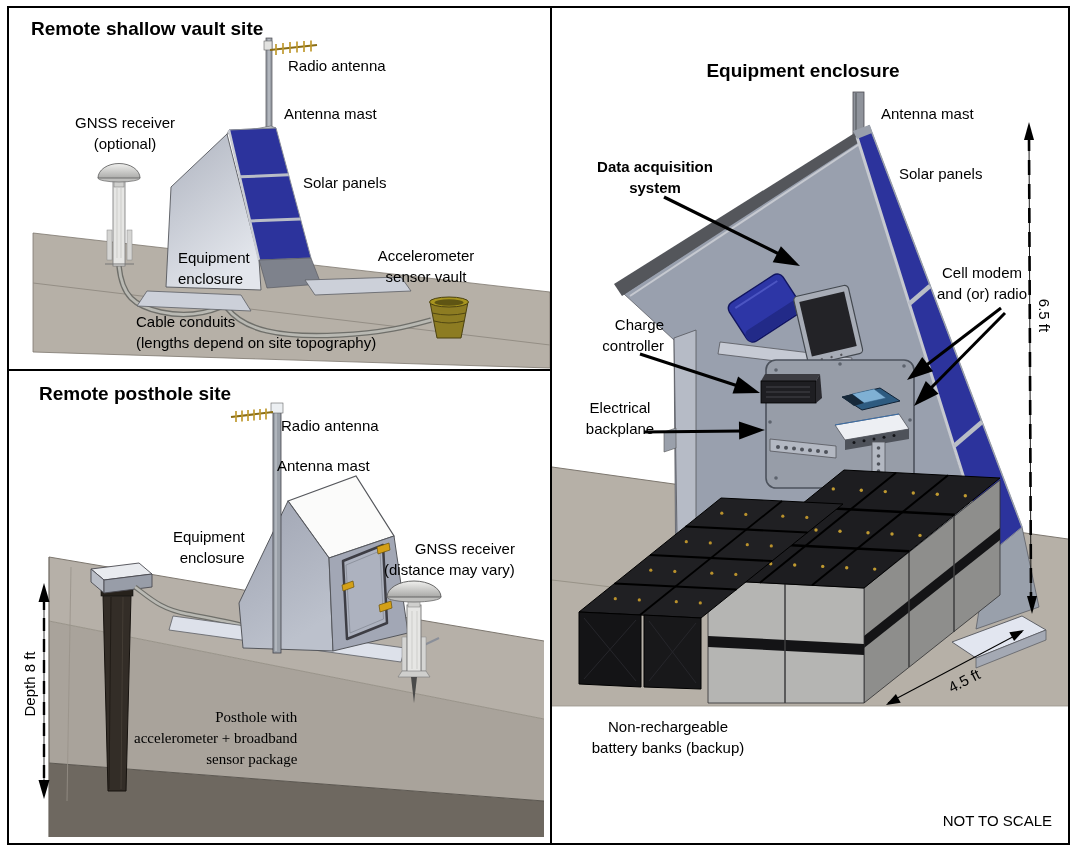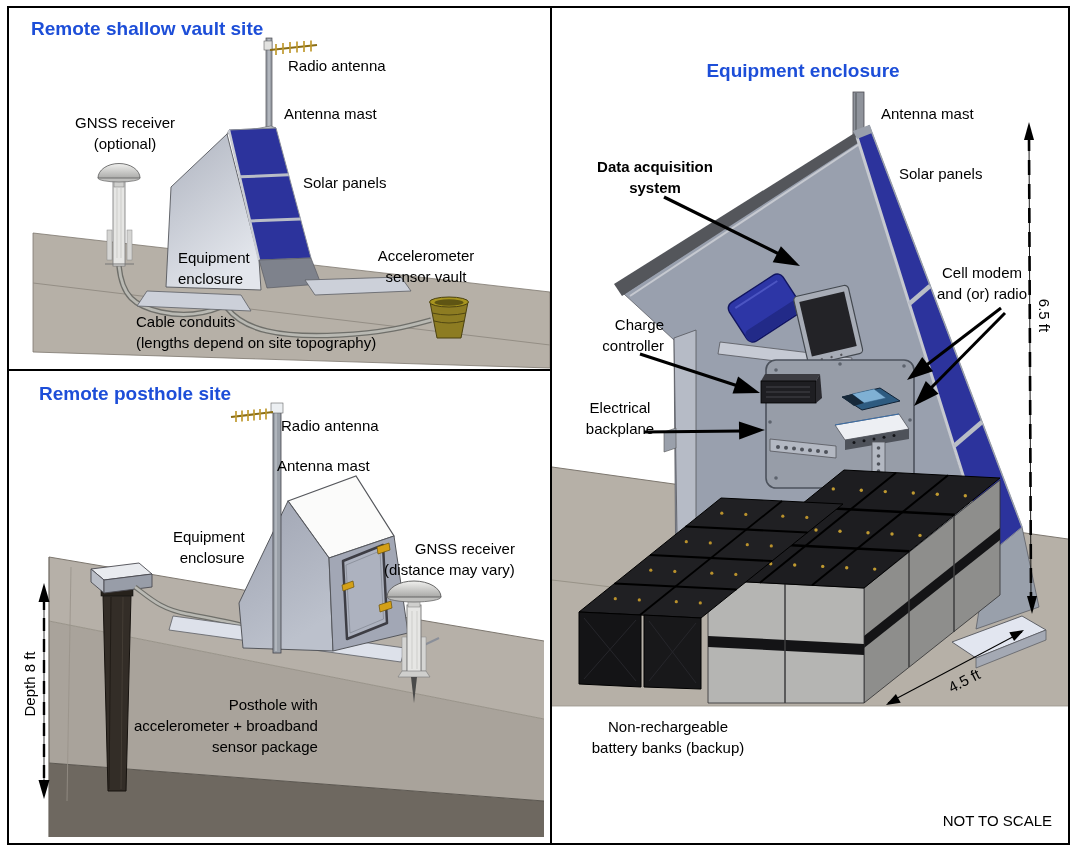--- a/index.html
+++ b/index.html
@@ -4,21 +4,21 @@
 <style>
   html,body{margin:0;padding:0;background:#fff;}
   #stage{position:relative;width:1078px;height:851px;background:#fff;overflow:hidden;
          font-family:"Liberation Sans",sans-serif;}
   .frame{position:absolute;left:7px;top:6px;width:1059px;height:835px;border:2.5px solid #000;}
   .vline{position:absolute;left:550px;top:6px;width:2px;height:838px;background:#000;}
   .hline{position:absolute;left:7px;top:369px;width:545px;height:2px;background:#000;}
   .panel{position:absolute;}
   .panel svg{position:absolute;left:0;top:0;}
   .lbl{position:absolute;font-size:15px;line-height:21px;color:#000;white-space:pre-line;}
-  .ttl{position:absolute;font-size:19px;font-weight:bold;color:#1d4ed8;white-space:pre;}
+  .ttl{position:absolute;font-size:19px;font-weight:bold;color:#000000;white-space:pre;}
   .ctr{text-align:center;}
   .rgt{text-align:right;}
 </style>
 </head>
 <body>
 
 <div id="stage">
   <div class="frame"></div>
   <div class="vline"></div>
   <div class="hline"></div>
@@ -189,21 +189,21 @@
         <polygon points="35,428 29.5,409 40.5,409" fill="#000"></polygon>
       </g>
     </svg>
     <div class="ttl" style="left:30px;top:12px;">Remote posthole site</div>
     <div class="lbl" style="left:272px;top:44px;">Radio antenna</div>
     <div class="lbl" style="left:268px;top:84px;">Antenna mast</div>
     <div class="lbl" style="left:164px;top:155px;">Equipment
 enclosure</div>
     <div class="lbl" style="left:375px;top:167px;">GNSS receiver
 (distance may vary)</div>
-    <div class="lbl" style="left:125px;top:323px;">Posthole with
+    <div class="lbl" style="left:125px;top:336px;font-family:Liberation Serif, serif;">Posthole with
 accelerometer + broadband
 sensor package</div>
     <div class="lbl" style="left:-20px;top:310px;width:80px;transform:rotate(-90deg);">Depth 8 ft</div>
   </div>
 
   <div class="panel" id="p3" style="left:552px;top:8px;width:516px;height:833px;">
     <svg width="516" height="833" viewBox="0 0 516 833">
       <g>
         <polygon points="0,459 516,531 516,698 0,698" fill="#b6b0a7"></polygon>
         <line x1="0" y1="459" x2="516" y2="531" stroke="#7d776f" stroke-width="1"></line>

